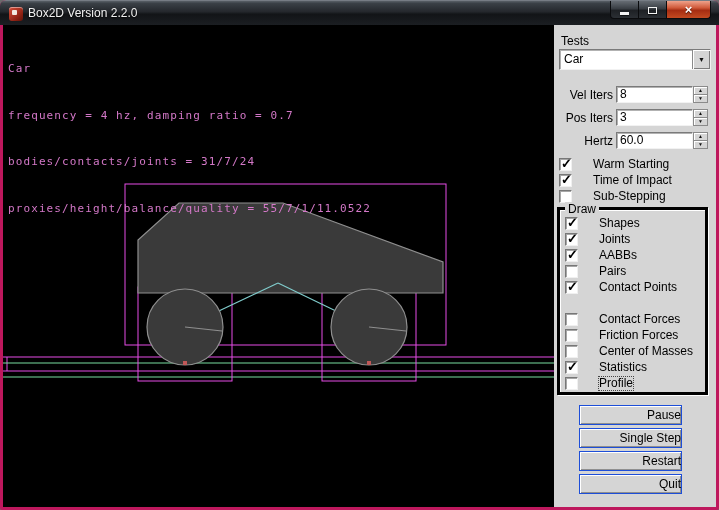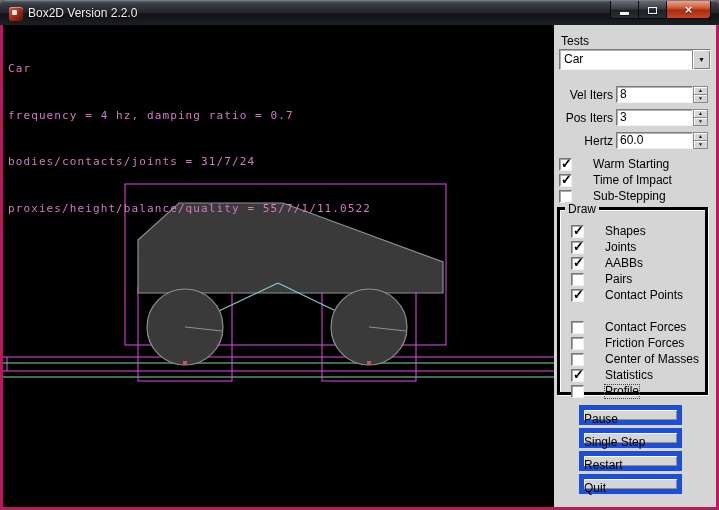--- a/index.html
+++ b/index.html
@@ -84,25 +84,25 @@
              border-color:#777 #f0f0f0 #f0f0f0 #777;
              box-shadow:inset 1px 1px 0 rgba(0,0,0,.35); position:relative; flex:0 0 13px; }
   .cb-box.checked::after { content:"✓"; position:absolute; left:1px; top:-3px;
              font-size:13px; font-weight:bold; color:#000; }
   .cb-label { line-height:13px; white-space:nowrap; }
   .cb-label.focused { outline:1px dotted #444; }
 
   .draw-group { position:absolute; left:3px; top:182px; width:151px; height:188px;
              border:3px solid #000000; box-shadow:inset 1px 1px 0 #fff, 1px 1px 0 #fff; }
   .draw-title { position:absolute; top:-8px; left:5px; background:#d5d5d5; padding:0 3px; }
-  .draw-group .cb-row { left:11px;margin-top:8px; }
+  .draw-group .cb-row { left:5px; }
 
   .btn { position:absolute; left:25px; width:103px; height:20px; background:#d5d5d5;
-         border:5px solid #1d4ed8; box-shadow:inset 1px 1px 0 #fff, inset -1px -1px 0 #8f8f8f;
-         text-align:left; line-height:18px; }
+         border:1px solid #1d4ed8; box-shadow:inset 1px 1px 0 #fff, inset -1px -1px 0 #8f8f8f;
+         text-align:right; line-height:18px; }
 </style>
 </head>
 <body>
 
 <div class="window">
 
   <div class="titlebar">
     <span class="app-icon"></span>
     <span class="title-text">Box2D Version 2.2.0</span>
     <div class="win-controls">

